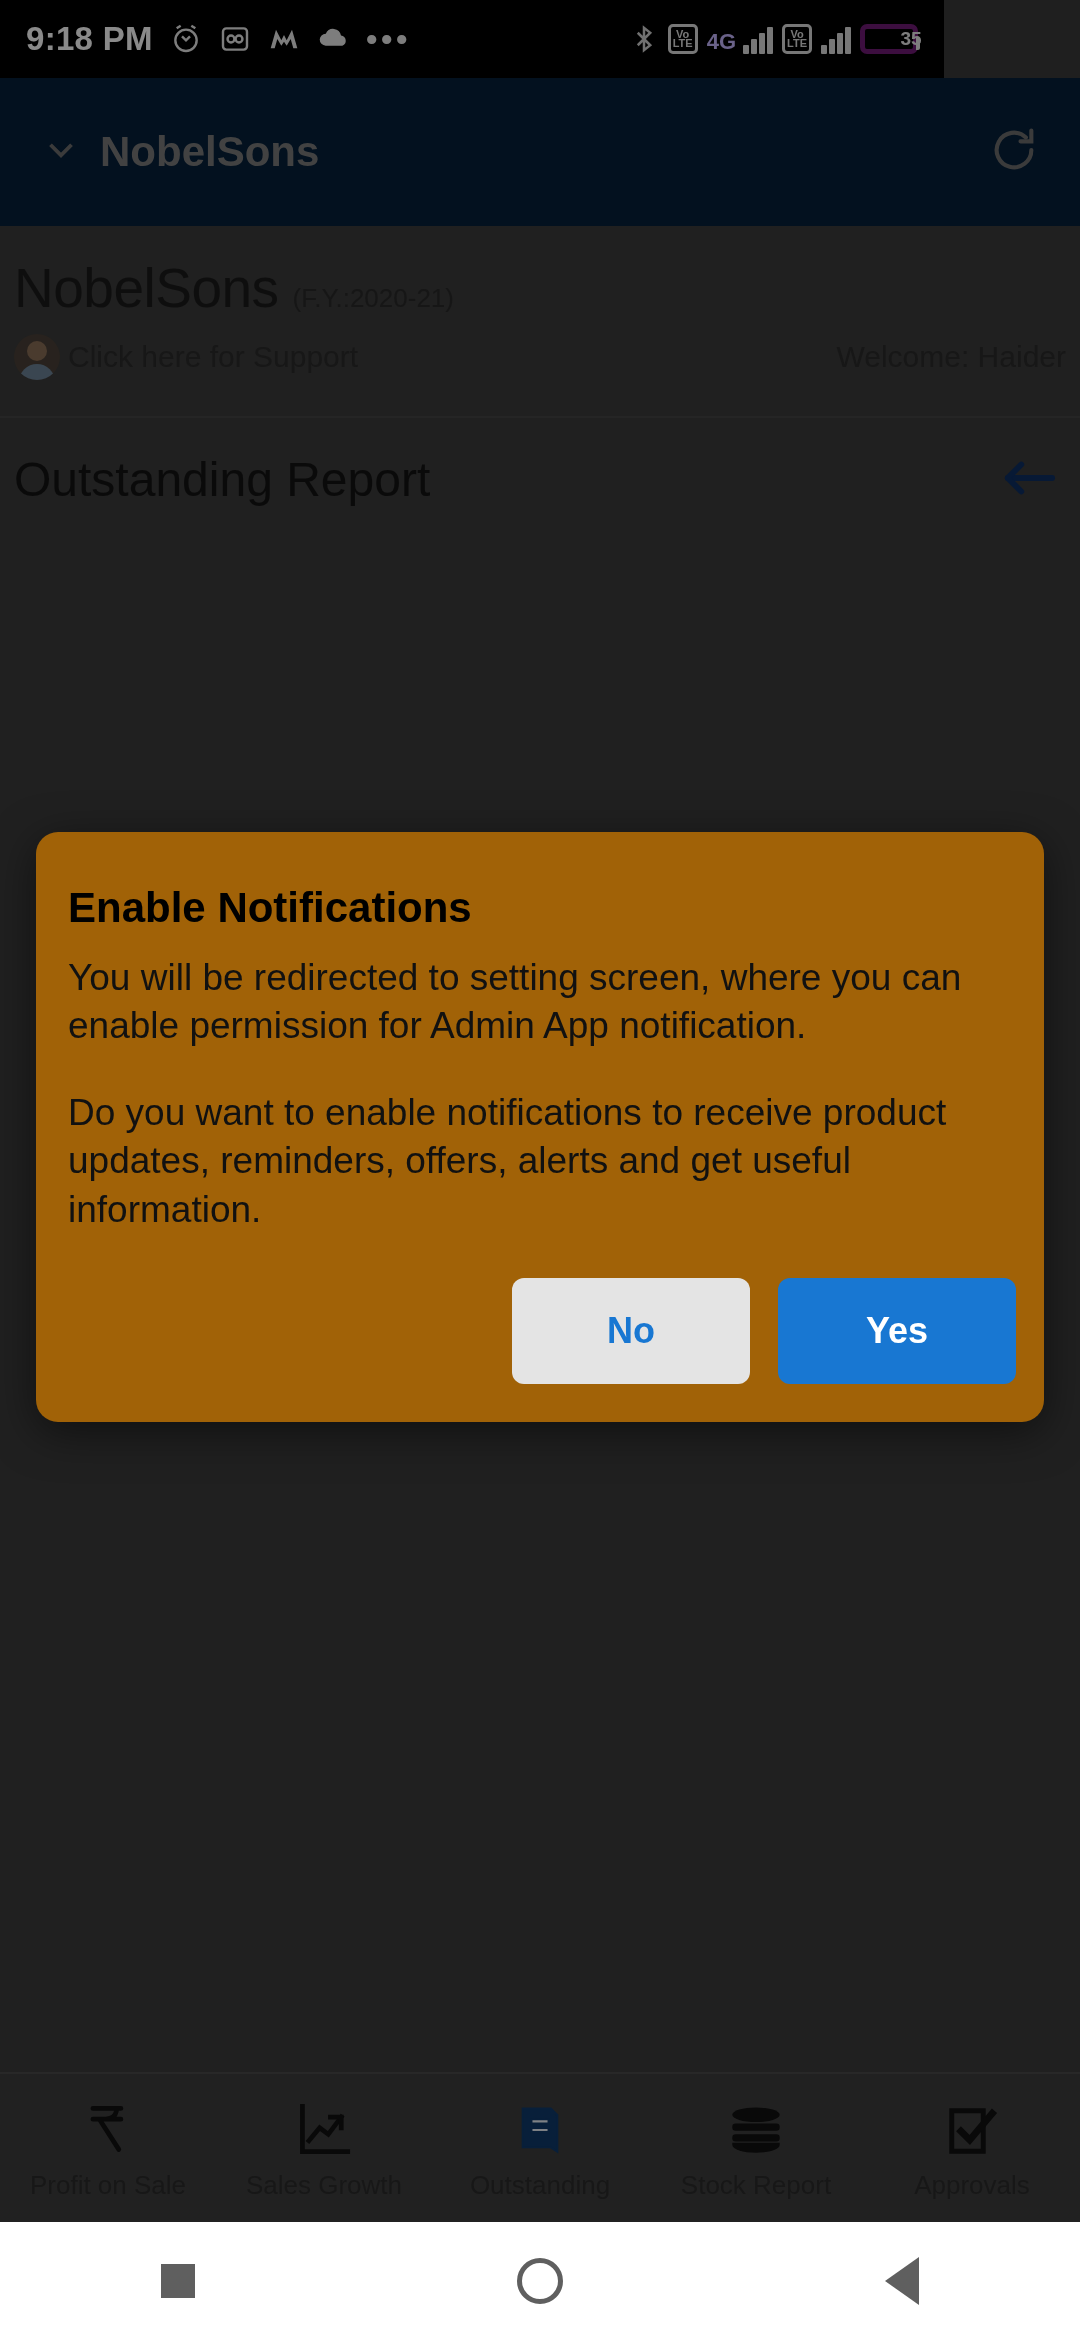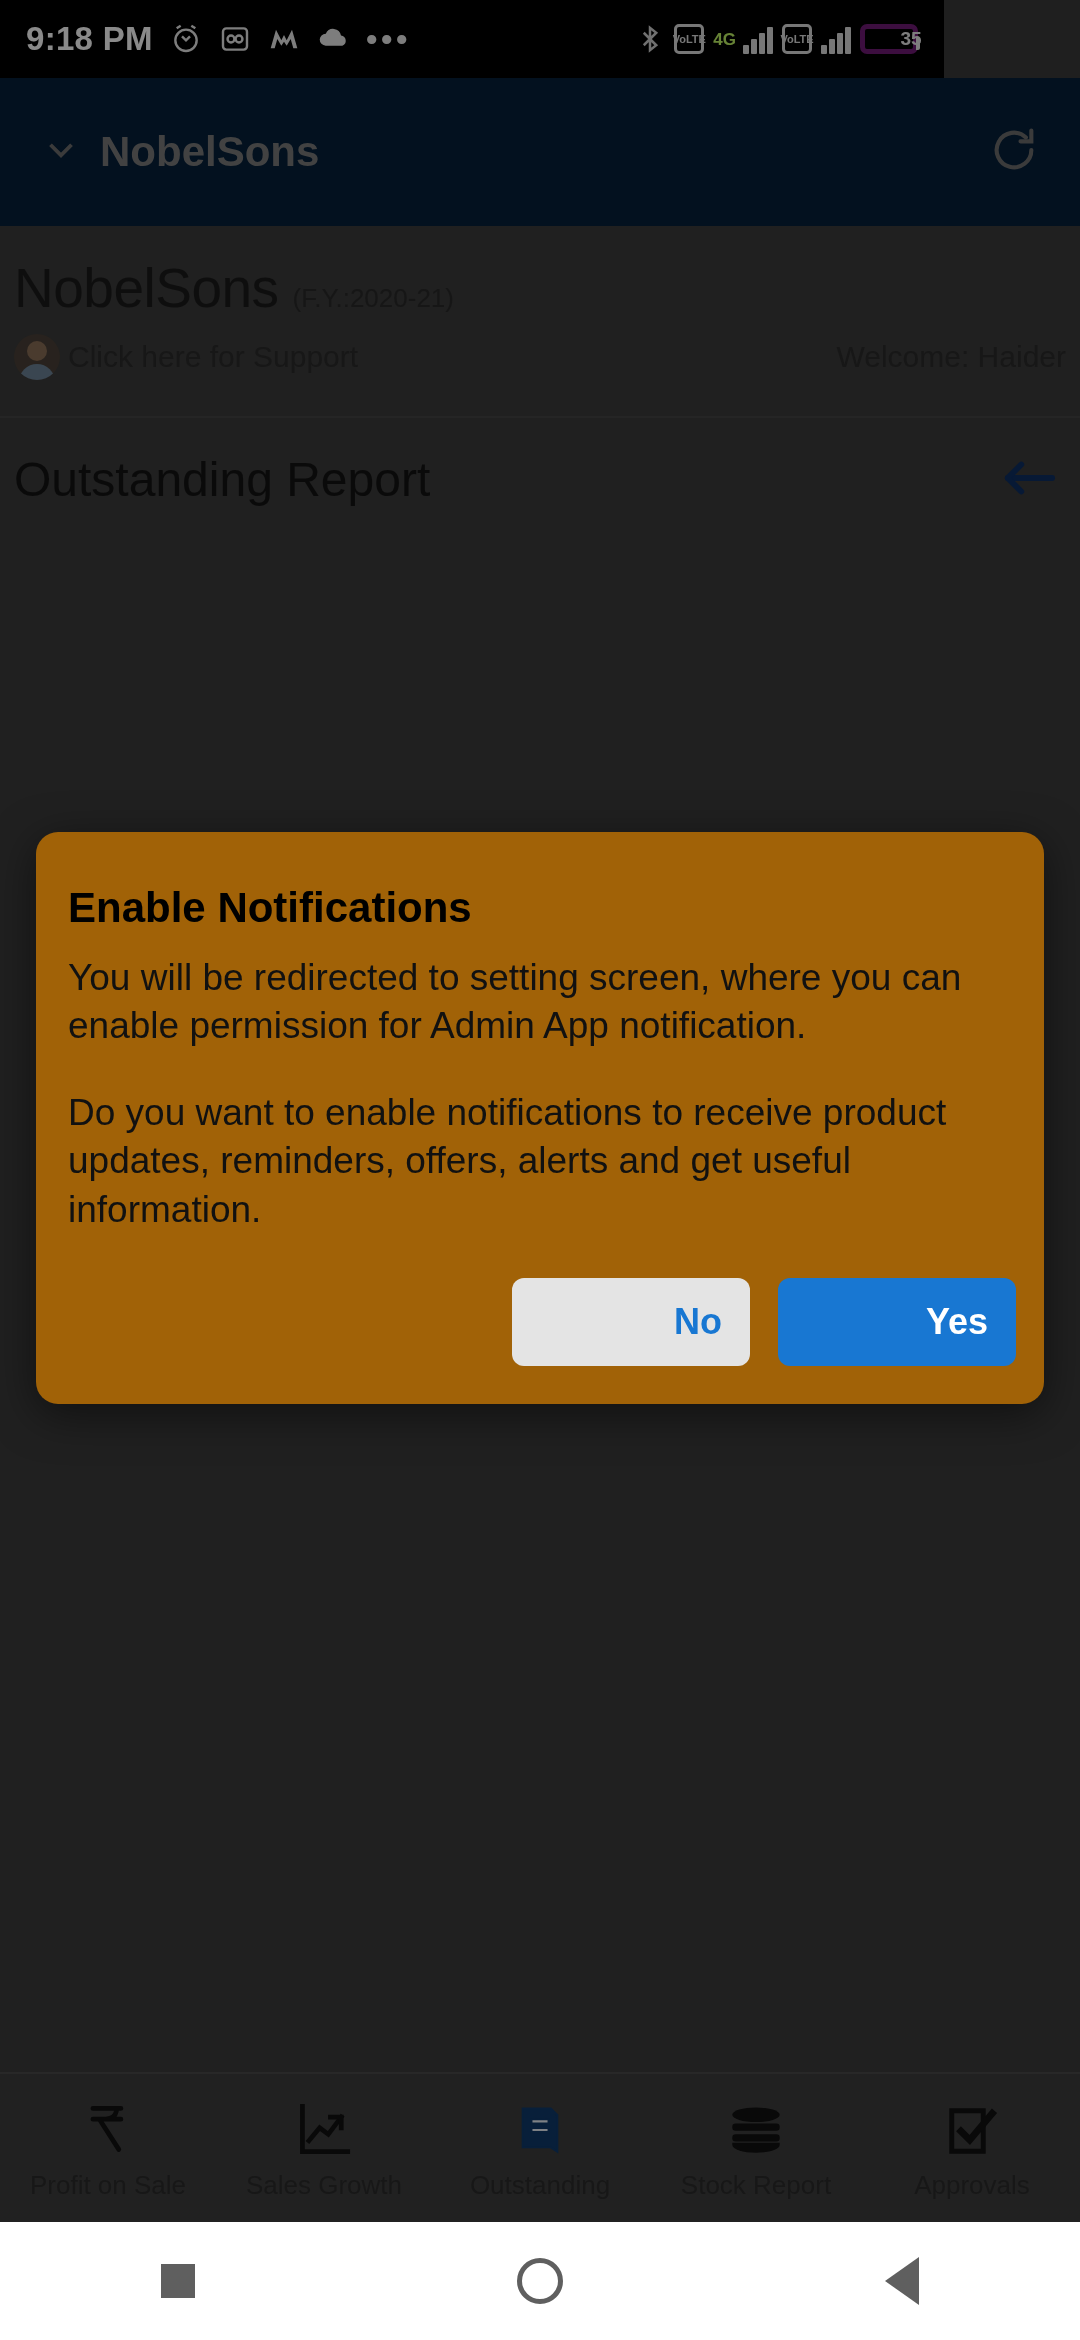--- a/index.html
+++ b/index.html
@@ -18,24 +18,24 @@
     padding:0 26px; color:#ffffff;
   }
   .sb-left{ display:flex; align-items:center; gap:17px; }
   .sb-right{ margin-left:auto; display:flex; align-items:center; gap:9px; }
   .sb-clock{ font-size:33px; font-weight:bold; letter-spacing:.3px; }
   .sb-ico{ display:inline-flex; align-items:center; justify-content:center; }
   .dots{ font-size:34px; line-height:14px; letter-spacing:3px; color:#e8e8e8; }
 
   .volte-box{
     width:30px;height:30px;border:3px solid #ddd;border-radius:5px;
-    display:flex;flex-direction:row;align-items:center;justify-content:center;
+    display:flex;flex-direction:column;align-items:center;justify-content:center;
     font-size:11px;font-weight:bold;line-height:9px;color:#ddd;
   }
-  .net-label{ font-size:17px; font-weight:bold; color:#bef264; margin-right:-2px; align-self:flex-start; margin-top:6px;}
+  .net-label{ font-size:22px; font-weight:bold; color:#c4b5fd; margin-right:-2px; align-self:flex-start; margin-top:6px;}
   .bars{ display:flex; align-items:flex-end; gap:2px; height:30px; }
   .bars i{ display:block; width:6px; background:#ddd; border-radius:1px; }
   .bars i:nth-child(1){height:9px}
   .bars i:nth-child(2){height:15px}
   .bars i:nth-child(3){height:21px}
   .bars i:nth-child(4){height:27px}
   .batt{
     width:58px;height:30px;border:5px solid #701a75;border-radius:7px;
     display:flex;align-items:center;justify-content:center;
     font-size:19px;font-weight:bold;color:#e8e8e8;position:relative;padding-left:44px;
@@ -90,23 +90,22 @@
     background:#a16207; border-radius:22px;
     padding:52px 28px 0 28px;
     box-shadow:0 10px 44px rgba(0,0,0,.5);
   }
   .dlg-title{ font-size:42px; font-weight:bold; color:#000; padding:0 4px; }
   .dlg-body{ font-size:37px; line-height:1.31; color:#111; padding:0 4px; margin-top:22px; }
   .dlg-body p + p { margin-top:38px; }
   .dlg-actions{ display:flex; justify-content:flex-end; gap:28px; padding:44px 0 38px 0; }
   .btn{
     border:none; border-radius:12px; font-size:36px; font-weight:bold;
-    padding:0 28px; height:88px; min-width:238px; cursor:pointer;
+    padding:0 28px; height:106px; min-width:238px; cursor:pointer;
     font-family:"Liberation Sans", sans-serif;
-    text-align:right;
   }
   .btn-no{ background:#e4e4e4; color:#1877d2; }
   .btn-yes{ background:#1877d2; color:#ffffff; }
 
   
   .navbar{
     position:absolute; left:0; bottom:0; width:1080px; height:118px;
     background:#ffffff; display:flex; align-items:center; justify-content:space-around;
   }
   .nav-sq{ width:34px; height:34px; background:#5f5f5f; }

